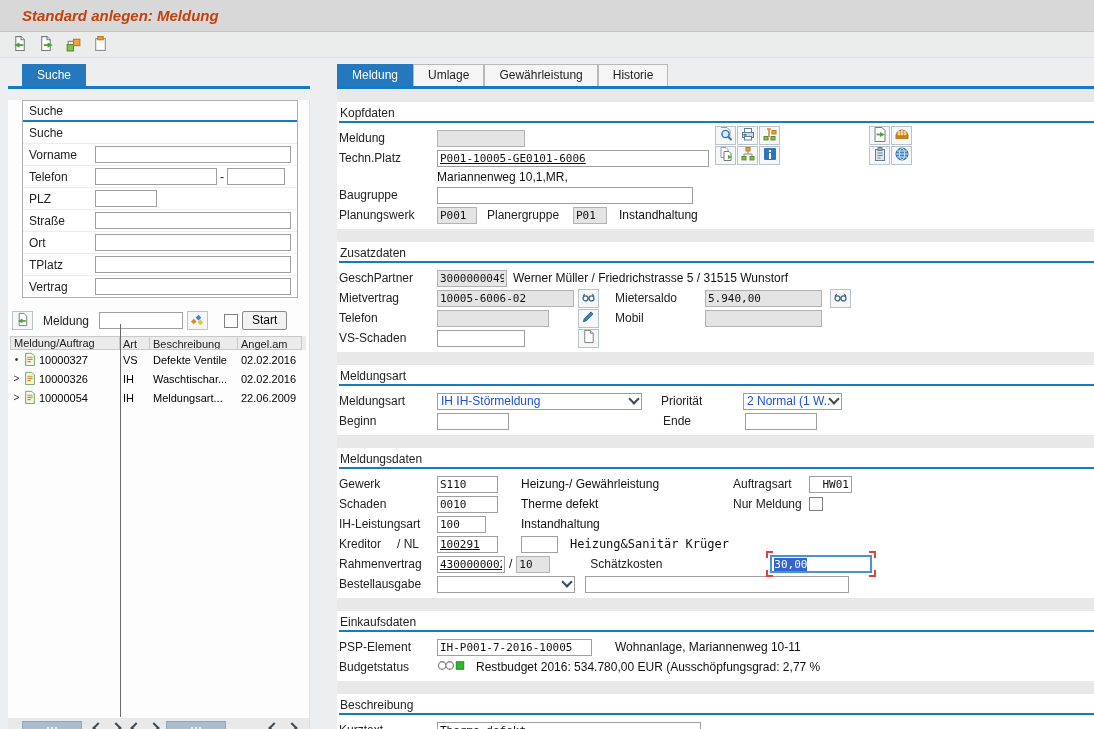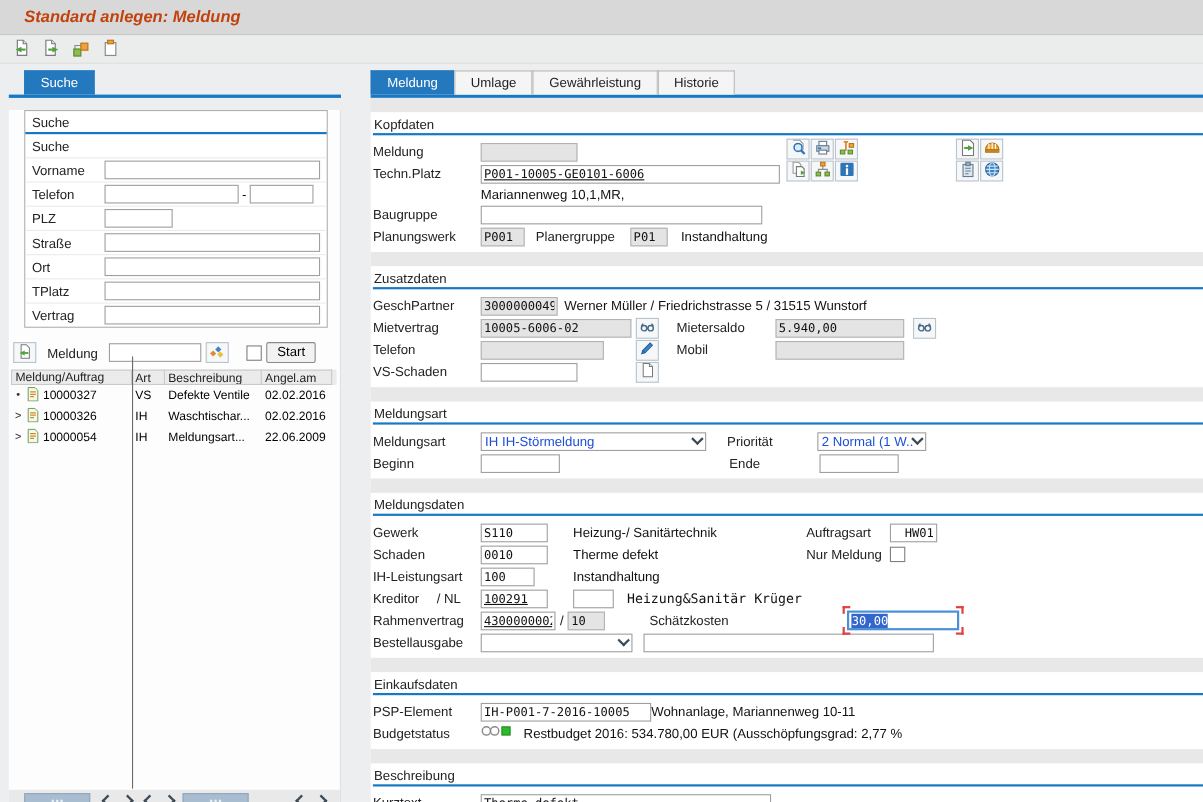--- a/index.html
+++ b/index.html
@@ -458,21 +458,21 @@
       </div>
     </div>
 
     <div class="grayband"></div>
 
     <div class="sec">
       <div class="sec-title">Meldungsdaten</div>
       <div class="row">
         <span class="lbl rlbl">Gewerk</span>
         <input class="fld" style="width: 55px;" value="S110">
-        <span class="txt" style="margin-left:23px;width:212px;">Heizung-/ Sanitärtechnik</span>
+        <span class="txt" style="margin-left:23px;width:212px;">Heizung-/ Gewährleistung</span>
         <span class="lbl" style="width:76px;">Auftragsart</span>
         <input class="fld" style="width: 37px; text-align: right;" value="HW01">
       </div>
       <div class="row">
         <span class="lbl rlbl">Schaden</span>
         <input class="fld" style="width: 55px;" value="0010">
         <span class="txt" style="margin-left:23px;width:212px;">Therme defekt</span>
         <span class="lbl" style="width:76px;">Nur Meldung</span>
         <span class="cb"></span>
       </div>
@@ -516,21 +516,21 @@
       </div>
     </div>
 
     <div class="grayband"></div>
 
     <div class="sec">
       <div class="sec-title">Einkaufsdaten</div>
       <div class="row">
         <span class="lbl rlbl">PSP-Element</span>
         <input class="fld" style="width: 149px;" value="IH-P001-7-2016-10005">
-        <span class="txt" style="margin-left:0;">Wohnanlage, Mariannenweg 10-11</span>
+        <span class="txt" style="margin-left:23px;">Wohnanlage, Mariannenweg 10-11</span>
       </div>
       <div class="row">
         <span class="lbl rlbl">Budgetstatus</span>
         <span><svg width="31" height="15" viewBox="0 0 32 16">
               <circle cx="5" cy="8" r="4" fill="#fff" stroke="#8a8a8a" stroke-width="1.4"></circle>
               <circle cx="13" cy="8" r="4" fill="#fff" stroke="#8a8a8a" stroke-width="1.4"></circle>
               <rect x="20" y="4" width="8" height="8" fill="#2db82d" stroke="#1a8a1a"></rect>
             </svg></span>
         <span class="txt" style="margin-left:8px;">Restbudget 2016: 534.780,00 EUR (Ausschöpfungsgrad: 2,77 %</span>
       </div>

